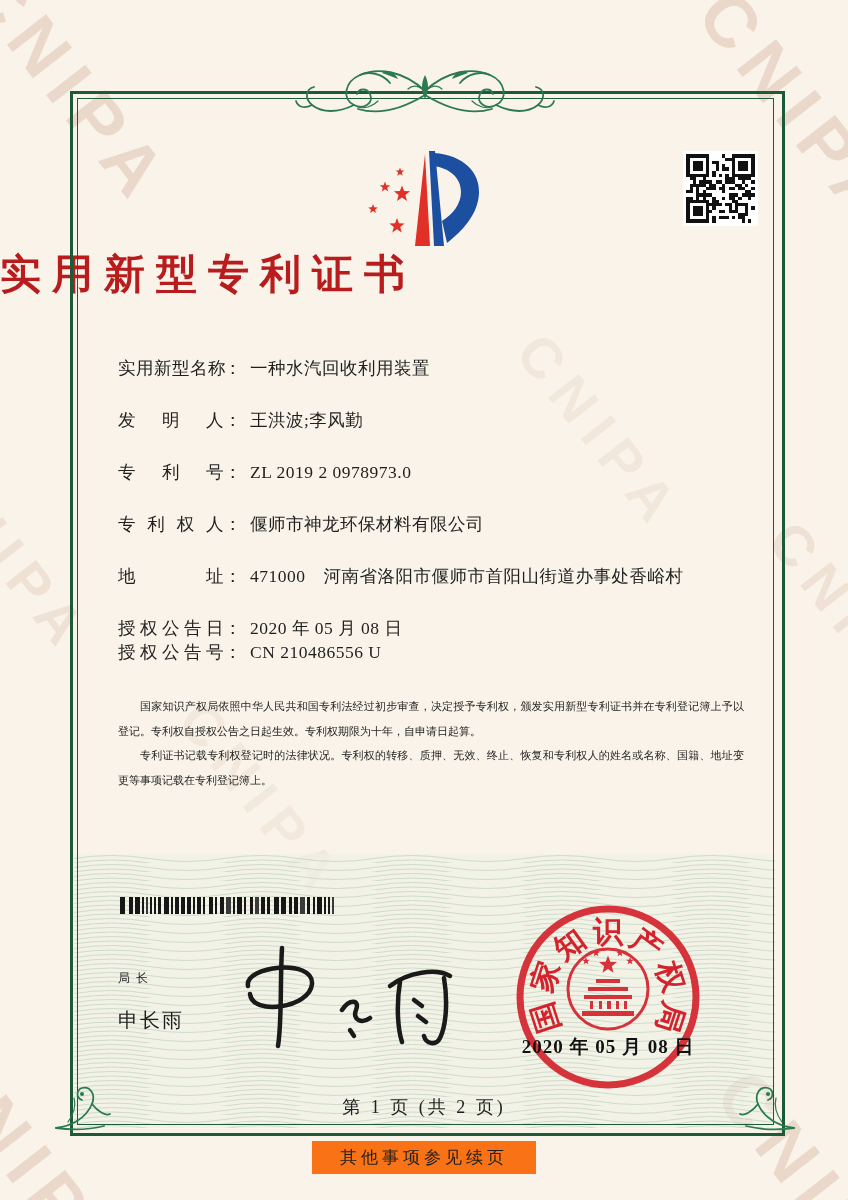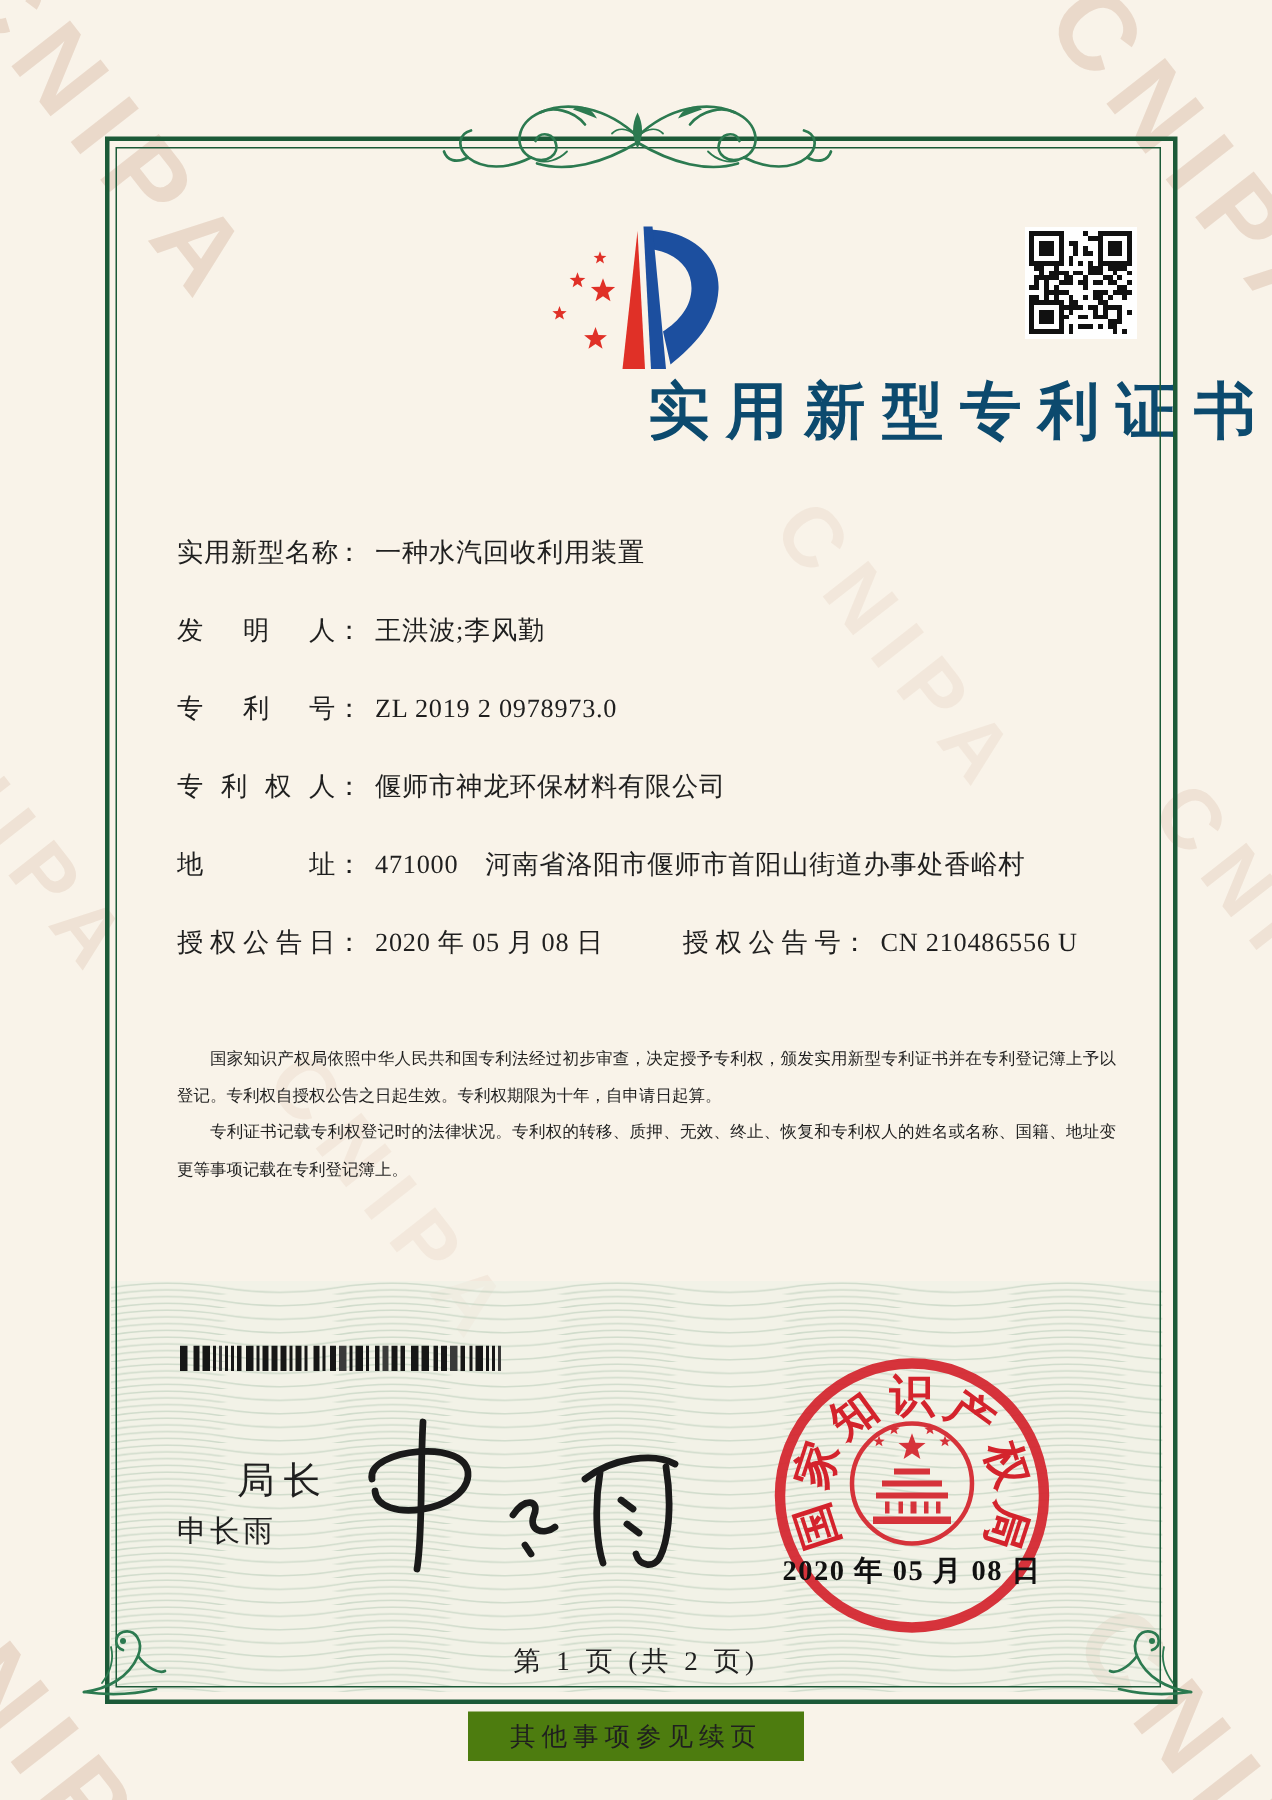--- a/index.html
+++ b/index.html
@@ -24,38 +24,38 @@
   #frameInner{left:77px;top:98px;width:695px;height:1025px;border:1px solid var(--border_green,#1c5a38);z-index:1;}
   #guilloche{left:74px;top:854px;z-index:1;}
   #topFlourish{left:294px;top:61px;z-index:2;}
   #cornerL{left:52px;top:1072px;z-index:2;}
   #cornerR{left:738px;top:1072px;z-index:2;}
   
   .z2{z-index:2;}
   #certNumber{left:112px;top:149px;font-size:18px;letter-spacing:3px;}
   #logo{left:352px;top:146px;}
   #qr{left:683px;top:151px;}
-  #title{left:0;top:247px;width:848px;text-align:right;font-size:41px;font-weight:700;letter-spacing:11px;color:#0c4a6e;}
+  #title{left:0;top:247px;width:848px;text-align:left;font-size:41px;font-weight:700;letter-spacing:11px;color:#b91c1c;}
   #fields{left:118px;top:356px;width:630px;font-size:17.5px;letter-spacing:.5px;}
   .frow{margin-bottom:34px;height:18px;white-space:nowrap;}
   .flabel{display:inline-block;width:106px;text-align:justify;text-align-last:justify;text-justify:inter-character;vertical-align:bottom;}
   .fvalue{padding-left:8px;}
-  .grant{display:flex;}
+  .grant{display:flex;flex-direction:column;}
   .grant .pair1{width:337px;}
   #paras{left:118px;top:694px;width:626px;font-size:11px;line-height:24.6px;text-align:justify;}
   #paras p{margin:0;text-indent:2em;}
   #barcode{left:120px;top:897px;z-index:2;}
-  #sigTitle{left:118px;top:970px;font-size:25px;letter-spacing:6px;font-family:Liberation Serif, serif;font-weight:500;margin-left:40px;}
+  #sigTitle{left:118px;top:970px;font-size:12px;letter-spacing:6px;font-family:Liberation Serif, serif;font-weight:500;}
   #sigName{left:118px;top:1007px;font-size:20px;letter-spacing:2px;font-family:"Liberation Sans","DejaVu Sans",sans-serif;font-weight:500;}
   #sigSvg{left:222px;top:942px;z-index:2;}
   #seal{left:512px;top:901px;z-index:3;}
   #sealDate{left:512px;top:1034px;width:192px;text-align:center;font-size:19px;font-weight:600;letter-spacing:1px;color:#111;z-index:4;}
   .sealChar{font-size:30px;font-weight:700;fill:var(--seal_red,#d4232c);font-family:"Liberation Serif",serif;text-anchor:middle;dominant-baseline:central;}
   #pageFooter{left:0;top:1095px;width:848px;text-align:center;font-size:18px;letter-spacing:3px;z-index:2;}
-  #contNote{left:424px;top:1141px;transform:translateX(-50%);background:#4d7c0f;padding:5px 28px;font-size:17px;letter-spacing:4px;z-index:2;}
+  #contNote{left:424px;top:1141px;transform:translateX(-50%);background:#f97316;padding:5px 28px;font-size:17px;letter-spacing:4px;z-index:2;}
   svg{display:block;}
 </style>
 </head>
 <body>
 
 <div class="page">
 
   <div class="wm big" style="left:70px;top:85px">CNIPA</div>
   <div class="wm big" style="left:800px;top:110px">CNIPA</div>
   <div class="wm mid" style="left:8px;top:555px">CNIPA</div>

